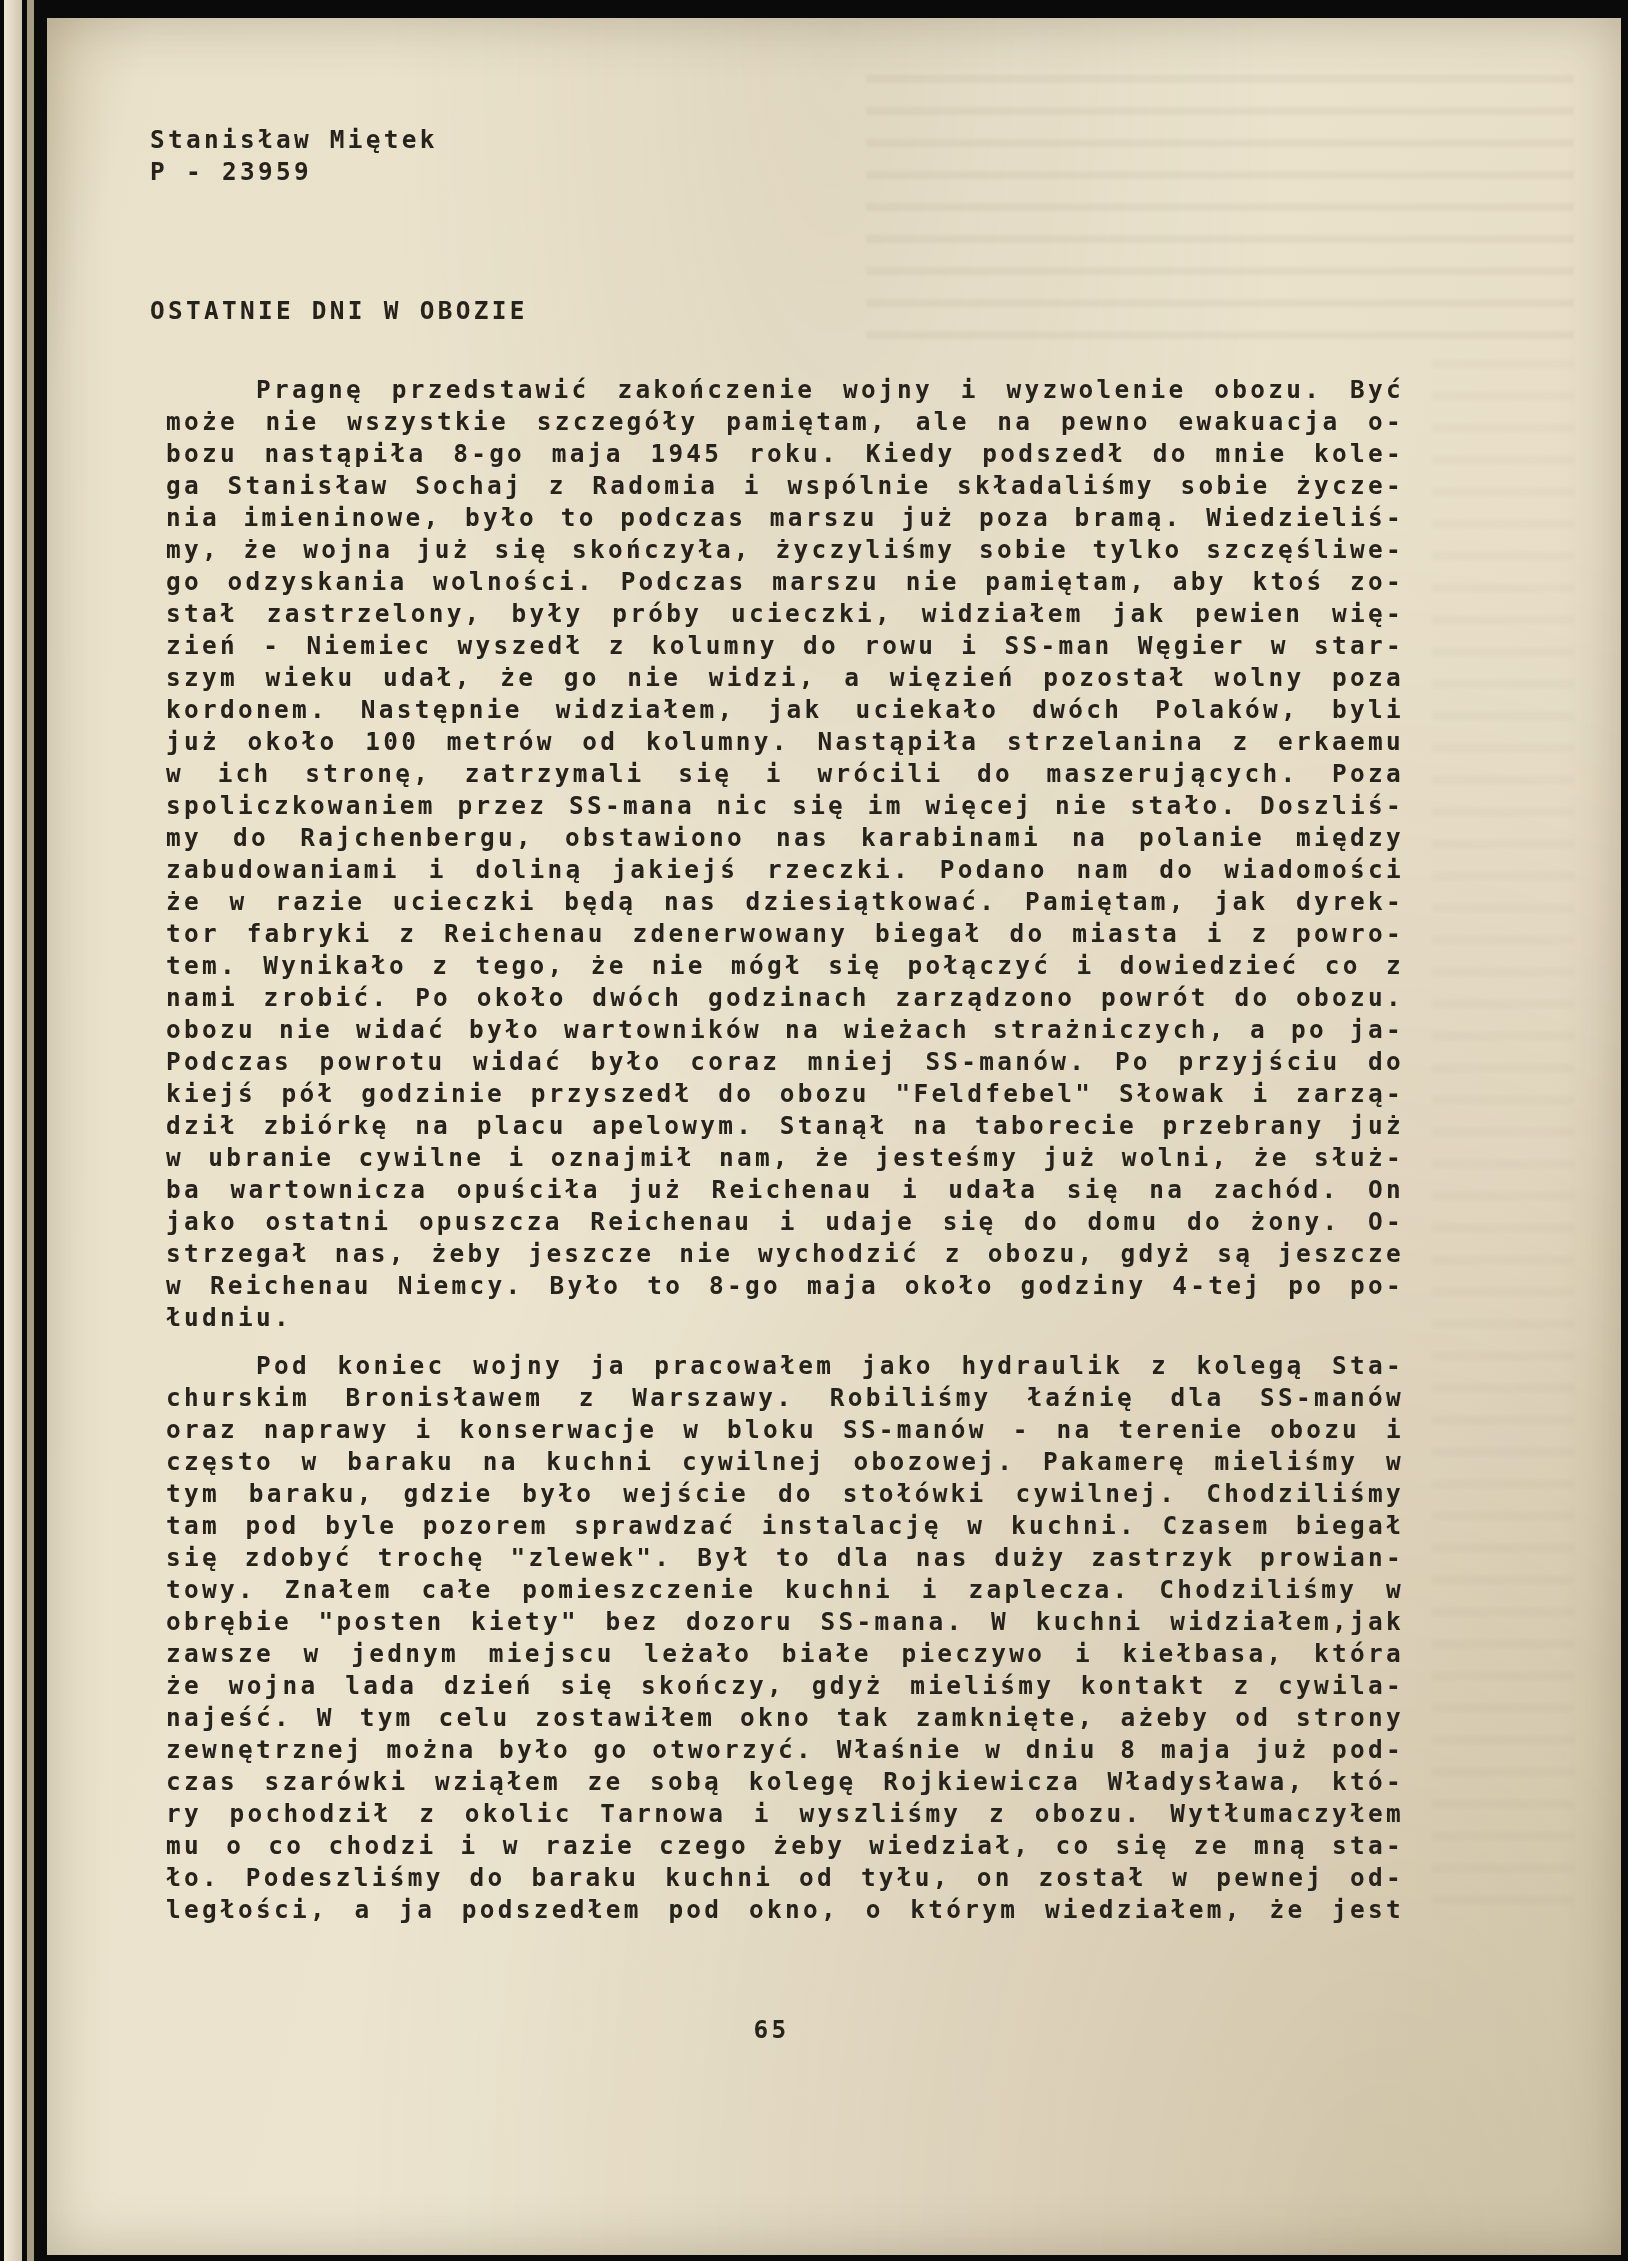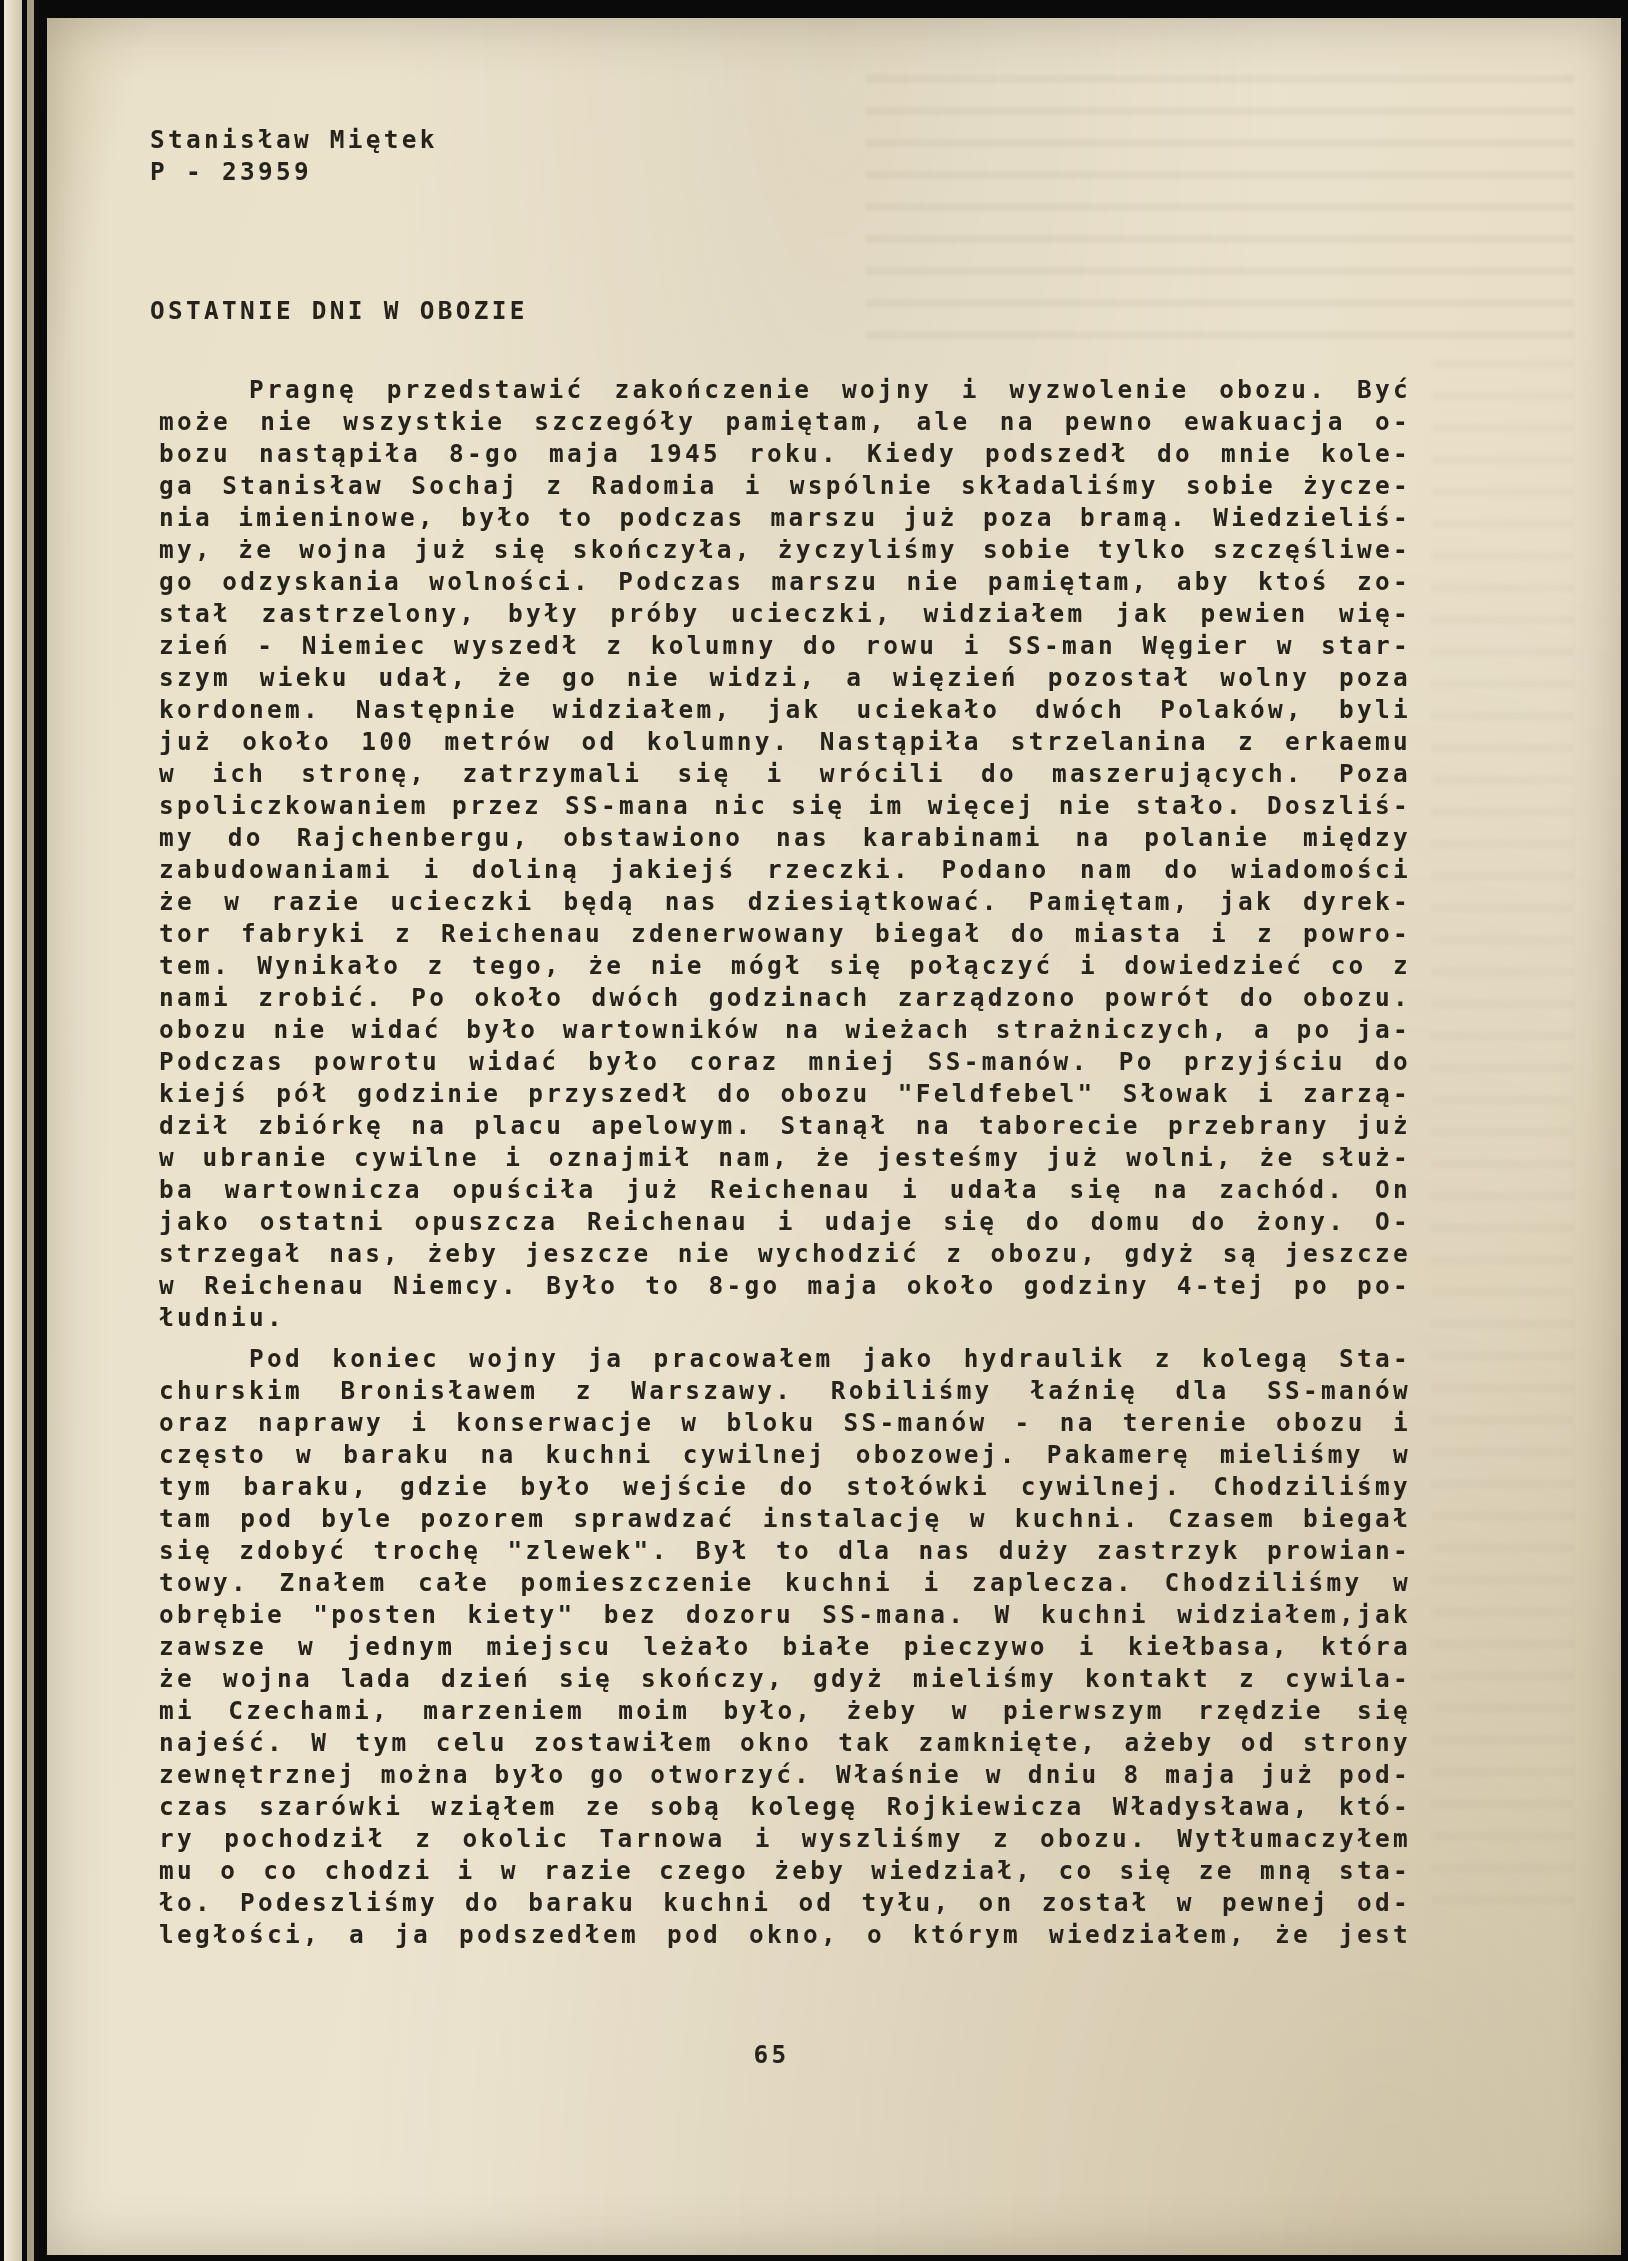--- a/index.html
+++ b/index.html
@@ -15,21 +15,21 @@
            linear-gradient(105deg,#d9cfb4 0%,#eae1ca 5%,#ece4cf 45%,#e7ddc6 82%,#dcd2b7 100%);
          box-shadow:inset 0 0 57px rgba(70,58,32,.28);}
   .bleed{position:absolute;filter:blur(1.6px);opacity:.10;pointer-events:none;
          background:repeating-linear-gradient(180deg, rgba(95,85,62,.55) 0 8.1px, transparent 8.1px 32px);}
   .bleed-top{left:52%;top:57px;width:45%;height:269px;}
   .bleed-right{left:88%;top:342px;width:9%;height:1547px;opacity:.06;}
   .content{position:relative;color:var(--ink,#26221c);font-weight:bold;font-size:24.4px;letter-spacing:3.3px;}
   .header{margin:106px 0 0 103px;line-height:32px;}
   .title{margin:107px 0 0 103px;width:1270px;text-align:left;line-height:32px;}
   .bodytext{margin:47px 0 0 103px;width:1270px;}
-  .para{margin:9px;}
+  .para{margin:16px;}
   .tline{height:32px;line-height:32px;text-align:justify;text-align-last:justify;text-justify:inter-word;white-space:nowrap;}
   .tline.lastline{text-align-last:left;}
   .tline.indent{text-indent:90px;}
   .pageno{margin:88px 0 0 103px;width:1270px;text-align:center;padding-right:27px;box-sizing:border-box;line-height:32px;}
 </style>
 </head>
 <body>
 
 <div class="stage">
   <div class="edge-strip strip1"></div>
@@ -81,21 +81,20 @@
             <div class="tline">churskim Bronisławem z Warszawy. Robiliśmy łaźnię dla SS-manów</div>
             <div class="tline">oraz naprawy i konserwacje w bloku SS-manów - na terenie obozu i</div>
             <div class="tline">często w baraku na kuchni cywilnej obozowej. Pakamerę mieliśmy w</div>
             <div class="tline">tym baraku, gdzie było wejście do stołówki cywilnej. Chodziliśmy</div>
             <div class="tline">tam pod byle pozorem sprawdzać instalację w kuchni. Czasem biegał</div>
             <div class="tline">się zdobyć trochę "zlewek". Był to dla nas duży zastrzyk prowian-</div>
             <div class="tline">towy. Znałem całe pomieszczenie kuchni i zaplecza. Chodziliśmy w</div>
             <div class="tline">obrębie "posten kiety" bez dozoru SS-mana. W kuchni widziałem,jak</div>
             <div class="tline">zawsze w jednym miejscu leżało białe pieczywo i kiełbasa, która</div>
             <div class="tline">że wojna lada dzień się skończy, gdyż mieliśmy kontakt z cywila-</div>
-            <div class="tline">mi Czechami, marzeniem moim było, żeby w pierwszym rzędzie się</div>
             <div class="tline">najeść. W tym celu zostawiłem okno tak zamknięte, ażeby od strony</div>
             <div class="tline">zewnętrznej można było go otworzyć. Właśnie w dniu 8 maja już pod-</div>
             <div class="tline">czas szarówki wziąłem ze sobą kolegę Rojkiewicza Władysława, któ-</div>
             <div class="tline">ry pochodził z okolic Tarnowa i wyszliśmy z obozu. Wytłumaczyłem</div>
             <div class="tline">mu o co chodzi i w razie czego żeby wiedział, co się ze mną sta-</div>
             <div class="tline">ło. Podeszliśmy do baraku kuchni od tyłu, on został w pewnej od-</div>
             <div class="tline">ległości, a ja podszedłem pod okno, o którym wiedziałem, że jest</div>
           </div>
         </div>
       <div class="pageno">65</div>

